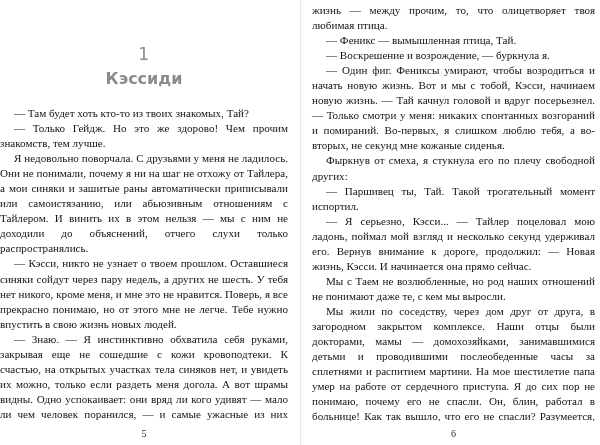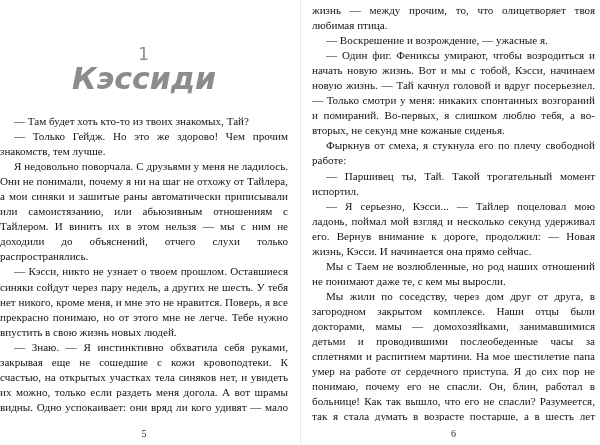--- a/index.html
+++ b/index.html
@@ -58,37 +58,36 @@
     color: #8c8c8c;
     padding-top: 44px;
   }
   .chapter-number {
     font-size: 17px;
     line-height: 20px;
     font-weight: 400;
     letter-spacing: 0.5px;
   }
   .chapter-title {
-    font-size: 30px;
+    font-size: 16px;
     line-height: 28px;
     font-weight: 700;
     margin-top: 1px;
-    font-style: italic;
   }
   .body-text {
     font-family: "Liberation Serif", serif;
     font-size: 11.1px;
     line-height: 15.05px;
     text-align: justify;
     text-justify: inter-word;
     color: #141414;
     hyphens: manual;
   }
   .page-left .body-text {
-    margin-top: 21px;
+    margin-top: 13px;
   }
   .page-right .body-text {
     margin-top: 0;
     padding-top: 3px;
   }
   .para {
     margin: 0;
     text-indent: 14px;
   }
   .para.cont {
@@ -127,23 +126,24 @@
 
       </div>
     </div>
     <div class="page-number">5</div>
   </div>
 
   <div class="page page-right">
     <div class="page-body">
       <div class="body-text">
         <p class="para cont">жизнь — между прочим, то, что олицетворяет твоя любимая птица.</p>
-        <p class="para">— Воскрешение и возрождение, — ужасные я.</p>
+        <p class="para">— Феникс — вымышленная птица, Тай.</p>
+        <p class="para">— Воскрешение и возрождение, — буркнула я.</p>
         <p class="para">— Один фиг. Фениксы умирают, чтобы возродиться и начать новую жизнь. Вот и мы с тобой, Кэсси, начинаем новую жизнь. — Тай качнул головой и вдруг посерьезнел. — Только смотри у меня: никаких спонтанных возгораний и помираний. Во-первых, я слишком люблю тебя, а во-вторых, не секунд мне кожаные сиденья.</p>
-        <p class="para">Фыркнув от смеха, я стукнула его по плечу свободной работе:</p>
+        <p class="para">Фыркнув от смеха, я стукнула его по плечу свободной других:</p>
         <p class="para">— Паршивец ты, Тай. Такой трогательный момент испортил.</p>
         <p class="para">— Я серьезно, Кэсси... — Тайлер поцеловал мою ладонь, поймал мой взгляд и несколько секунд удерживал его. Вернув внимание к дороге, продолжил: — Новая жизнь, Кэсси. И начинается она прямо сейчас.</p>
         <p class="para">Мы с Таем не возлюбленные, но род наших отношений не понимают даже те, с кем мы выросли.</p>
         <p class="para">Мы жили по соседству, через дом друг от друга, в загородном закрытом комплексе. Наши отцы были докторами, мамы — домохозяйками, занимавшимися детьми и проводившими послеобеденные часы за сплетнями и распитием мартини. На мое шестилетие папа умер на работе от сердечного приступа. Я до сих пор не понимаю, почему его не спасли. Он, блин, работал в больнице! Как так вышло, что его не спасли? Разумеется, так я стала думать в возрасте постарше, а в шесть лет просто поняла: моего героя больше нет.</p>
 
       </div>
     </div>
     <div class="page-number">6</div>
   </div>
 

